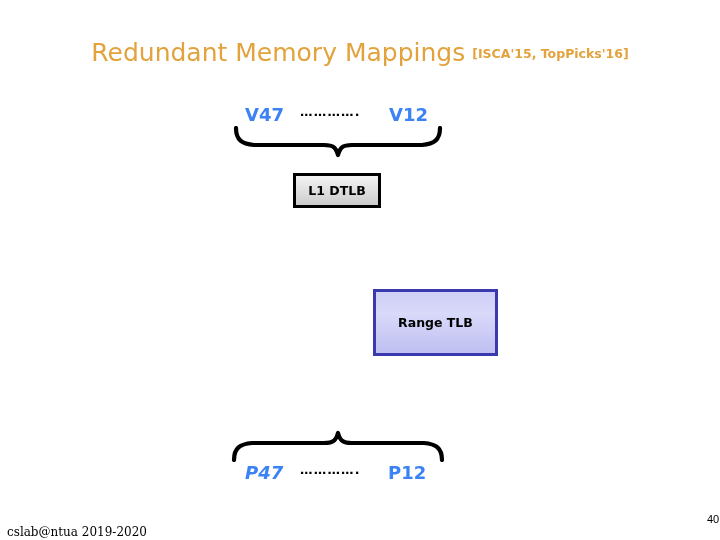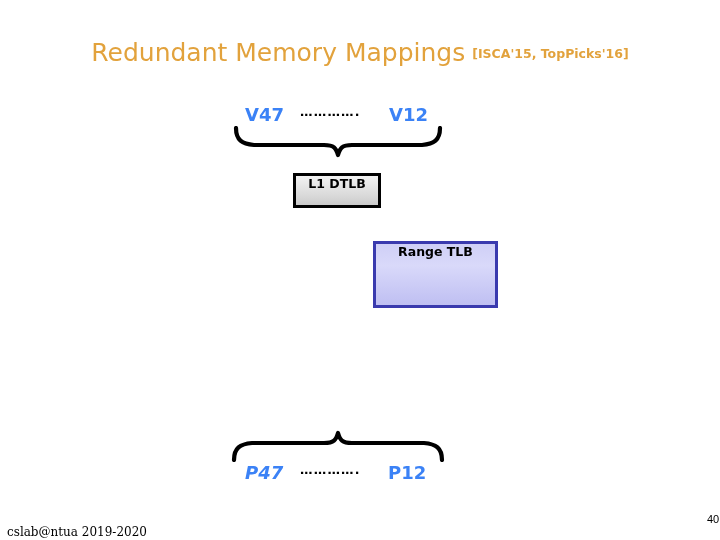--- a/index.html
+++ b/index.html
@@ -79,39 +79,40 @@
   }
 
   #brace-top   { left: 232px; top: 126px; }
   #brace-bottom{ left: 230px; top: 430px; }
 
   
   .box {
     position: absolute;
     box-sizing: border-box;
     display: flex;
-    align-items: flex-start;
+    align-items: center;
     justify-content: center;
     font-family: "DejaVu Sans", sans-serif;
     font-weight: 700;
     color: #000000;
     font-size: 12.5px;
     white-space: nowrap;
   }
 
   
   .box-grey {
     border: 3px solid #000000;
     background: linear-gradient(to bottom, #f2f2f2 0%, #e9e9e9 25%, #d6d6d6 75%, #c9c9c9 100%);
   }
 
   
   .box-blue {
     border: 3px solid #3A3AAE;
     background: linear-gradient(to bottom, #cfcff6 0%, #d9d9fa 35%, #bfbff2 100%);
+    margin-top: 48px;
   }
 
   #box-l1 {
     left: 293px;
     top: 173px;
     width: 88px;
     height: 35px;
   }
   #box-l2 {
     left: 275px;

